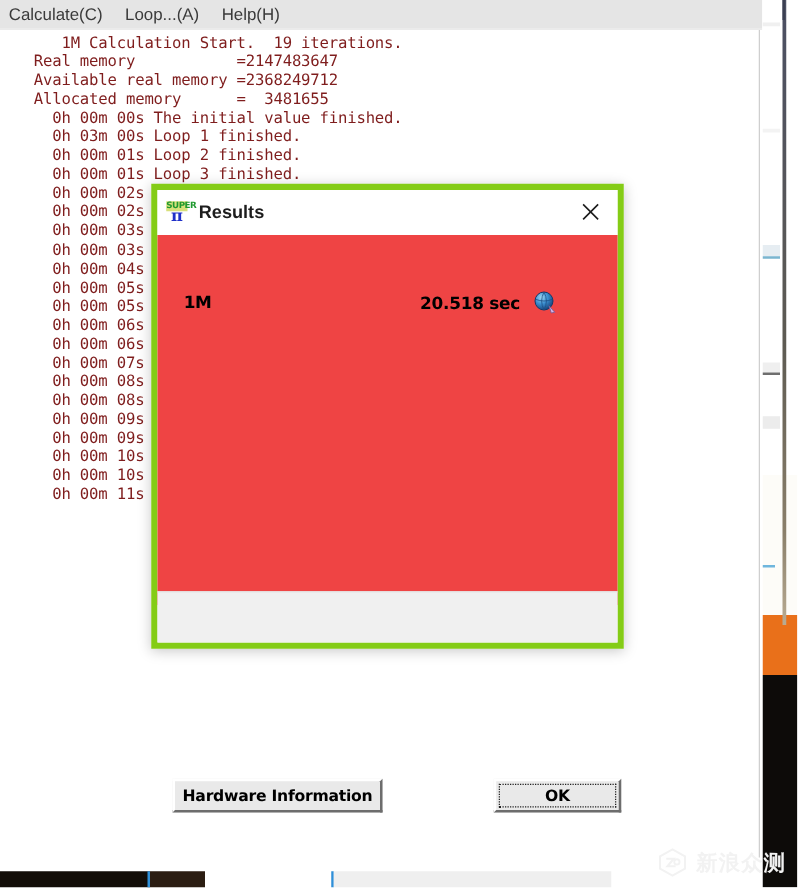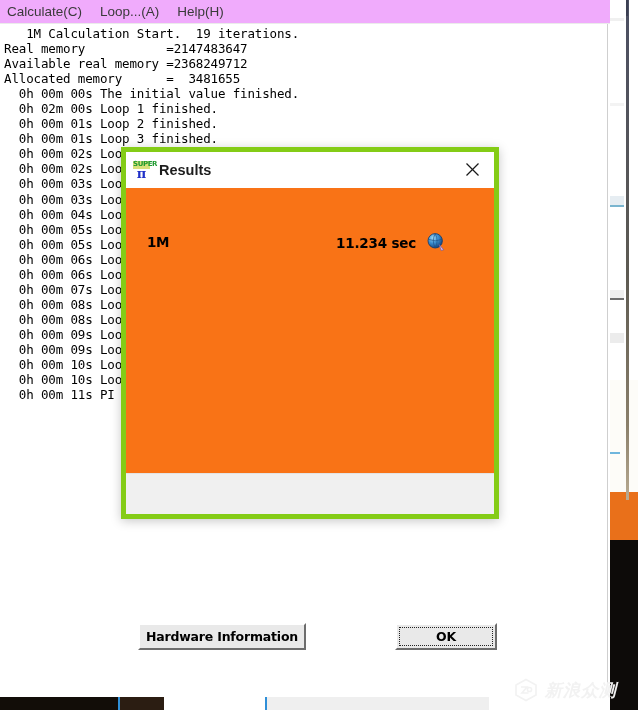--- a/index.html
+++ b/index.html
@@ -23,21 +23,21 @@
     height: 710px;
     background: #ffffff;
     overflow: hidden;
   }
 
   #menubar {
     position: absolute;
     left: 0; top: 0;
     width: 610px;
     height: 23px;
-    background: #f0abfc;
+    background: #e5e5e5;
     display: flex;
     align-items: center;
   }
   .menu-item {
     font-family: "Liberation Sans", sans-serif;
     font-size: 13.5px;
     color: #3a3a3a;
     padding: 0 9px;
     line-height: 23px;
     white-space: nowrap;
@@ -60,23 +60,23 @@
     top: 26px;
     width: 608px;
     height: 660px;
     background: #ffffff;
     overflow: hidden;
   }
   .log-line {
     font-family: "DejaVu Sans Mono", "Liberation Mono", monospace;
     font-size: 12.5px;
     line-height: 15.05px;
-    color: #000000;
+    color: #7f1d1d;
     white-space: pre;
-    padding-left: 4px;
+    padding-left: 27px;
     letter-spacing: -0.15px;
   }
 
   
   #client-right-edge {
     position: absolute;
     left: 607px;
     top: 24px;
     width: 1px;
     height: 662px;
@@ -145,28 +145,27 @@
   #bottom-gray {
     position: absolute;
     left: 267px; top: 697px;
     width: 222px; height: 13px;
     background: #efefef;
   }
 
   
   #watermark {
     position: absolute;
-    left: 514px;
+    left: 526px;
     top: 678px;
     display: flex;
     align-items: center;
     gap: 7px;
     opacity: 1;
     pointer-events: none;
-    font-style: italic;
   }
   #watermark-logo {
     width: 24px; height: 24px;
     position: relative;
   }
   #watermark-text {
     font-family: "DejaVu Sans", sans-serif;
     font-size: 17px;
     font-weight: bold;
     color: #f2f2f2;
@@ -244,21 +243,21 @@
     display: flex;
     align-items: center;
     justify-content: center;
     cursor: default;
   }
   #dlg-close svg { display: block; }
 
   #dlg-body {
     position: relative;
     height: 296px;
-    background: #f97316;
+    background: #ef4444;
   }
   #result-row {
     position: absolute;
     left: 0; top: 46px;
     width: 100%;
     height: 22px;
   }
   #result-label {
     position: absolute;
     left: 21px; top: 0;
@@ -342,21 +341,21 @@
     <div class="menu-item">Help(H)</div>
   </div>
   <div id="menubar-sep"></div>
 
   <div id="log-area">
     <div class="log-line">   1M Calculation Start.  19 iterations.</div>
     <div class="log-line">Real memory           =2147483647</div>
     <div class="log-line">Available real memory =2368249712</div>
     <div class="log-line">Allocated memory      =  3481655</div>
     <div class="log-line">  0h 00m 00s The initial value finished.</div>
-    <div class="log-line">  0h 02m 00s Loop 1 finished.</div>
+    <div class="log-line">  0h 03m 00s Loop 1 finished.</div>
     <div class="log-line">  0h 00m 01s Loop 2 finished.</div>
     <div class="log-line">  0h 00m 01s Loop 3 finished.</div>
     <div class="log-line">  0h 00m 02s Loop 4 finished.</div>
     <div class="log-line">  0h 00m 02s Loop 5 finished.</div>
     <div class="log-line">  0h 00m 03s Loop 6 finished.</div>
     <div class="log-line">  0h 00m 03s Loop 7 finished.</div>
     <div class="log-line">  0h 00m 04s Loop 8 finished.</div>
     <div class="log-line">  0h 00m 05s Loop 9 finished.</div>
     <div class="log-line">  0h 00m 05s Loop 10 finished.</div>
     <div class="log-line">  0h 00m 06s Loop 11 finished.</div>
@@ -421,21 +420,21 @@
       <svg width="15" height="15" viewBox="0 0 15 15" aria-hidden="true">
         <line x1="1.5" y1="1.5" x2="13.5" y2="13.5" stroke="#1a1a1a" stroke-width="1.3"></line>
         <line x1="13.5" y1="1.5" x2="1.5" y2="13.5" stroke="#1a1a1a" stroke-width="1.3"></line>
       </svg>
     </div>
   </div>
 
   <div id="dlg-body">
     <div id="result-row">
       <div id="result-label">1M</div>
-      <div id="result-time">11.234 sec</div>
+      <div id="result-time">20.518 sec</div>
       <div id="globe-icon">
         <svg width="20" height="20" viewBox="0 0 20 20" aria-hidden="true">
           <defs>
             <radialGradient id="gGlobe" cx="35%" cy="30%" r="80%">
               <stop offset="0%" stop-color="#9fd8f2"></stop>
               <stop offset="45%" stop-color="#3b8fd0"></stop>
               <stop offset="100%" stop-color="#10356b"></stop>
             </radialGradient>
           </defs>
           <circle cx="9.2" cy="8.8" r="7.2" fill="url(#gGlobe)" stroke="#123a6b" stroke-width="0.8"></circle>

